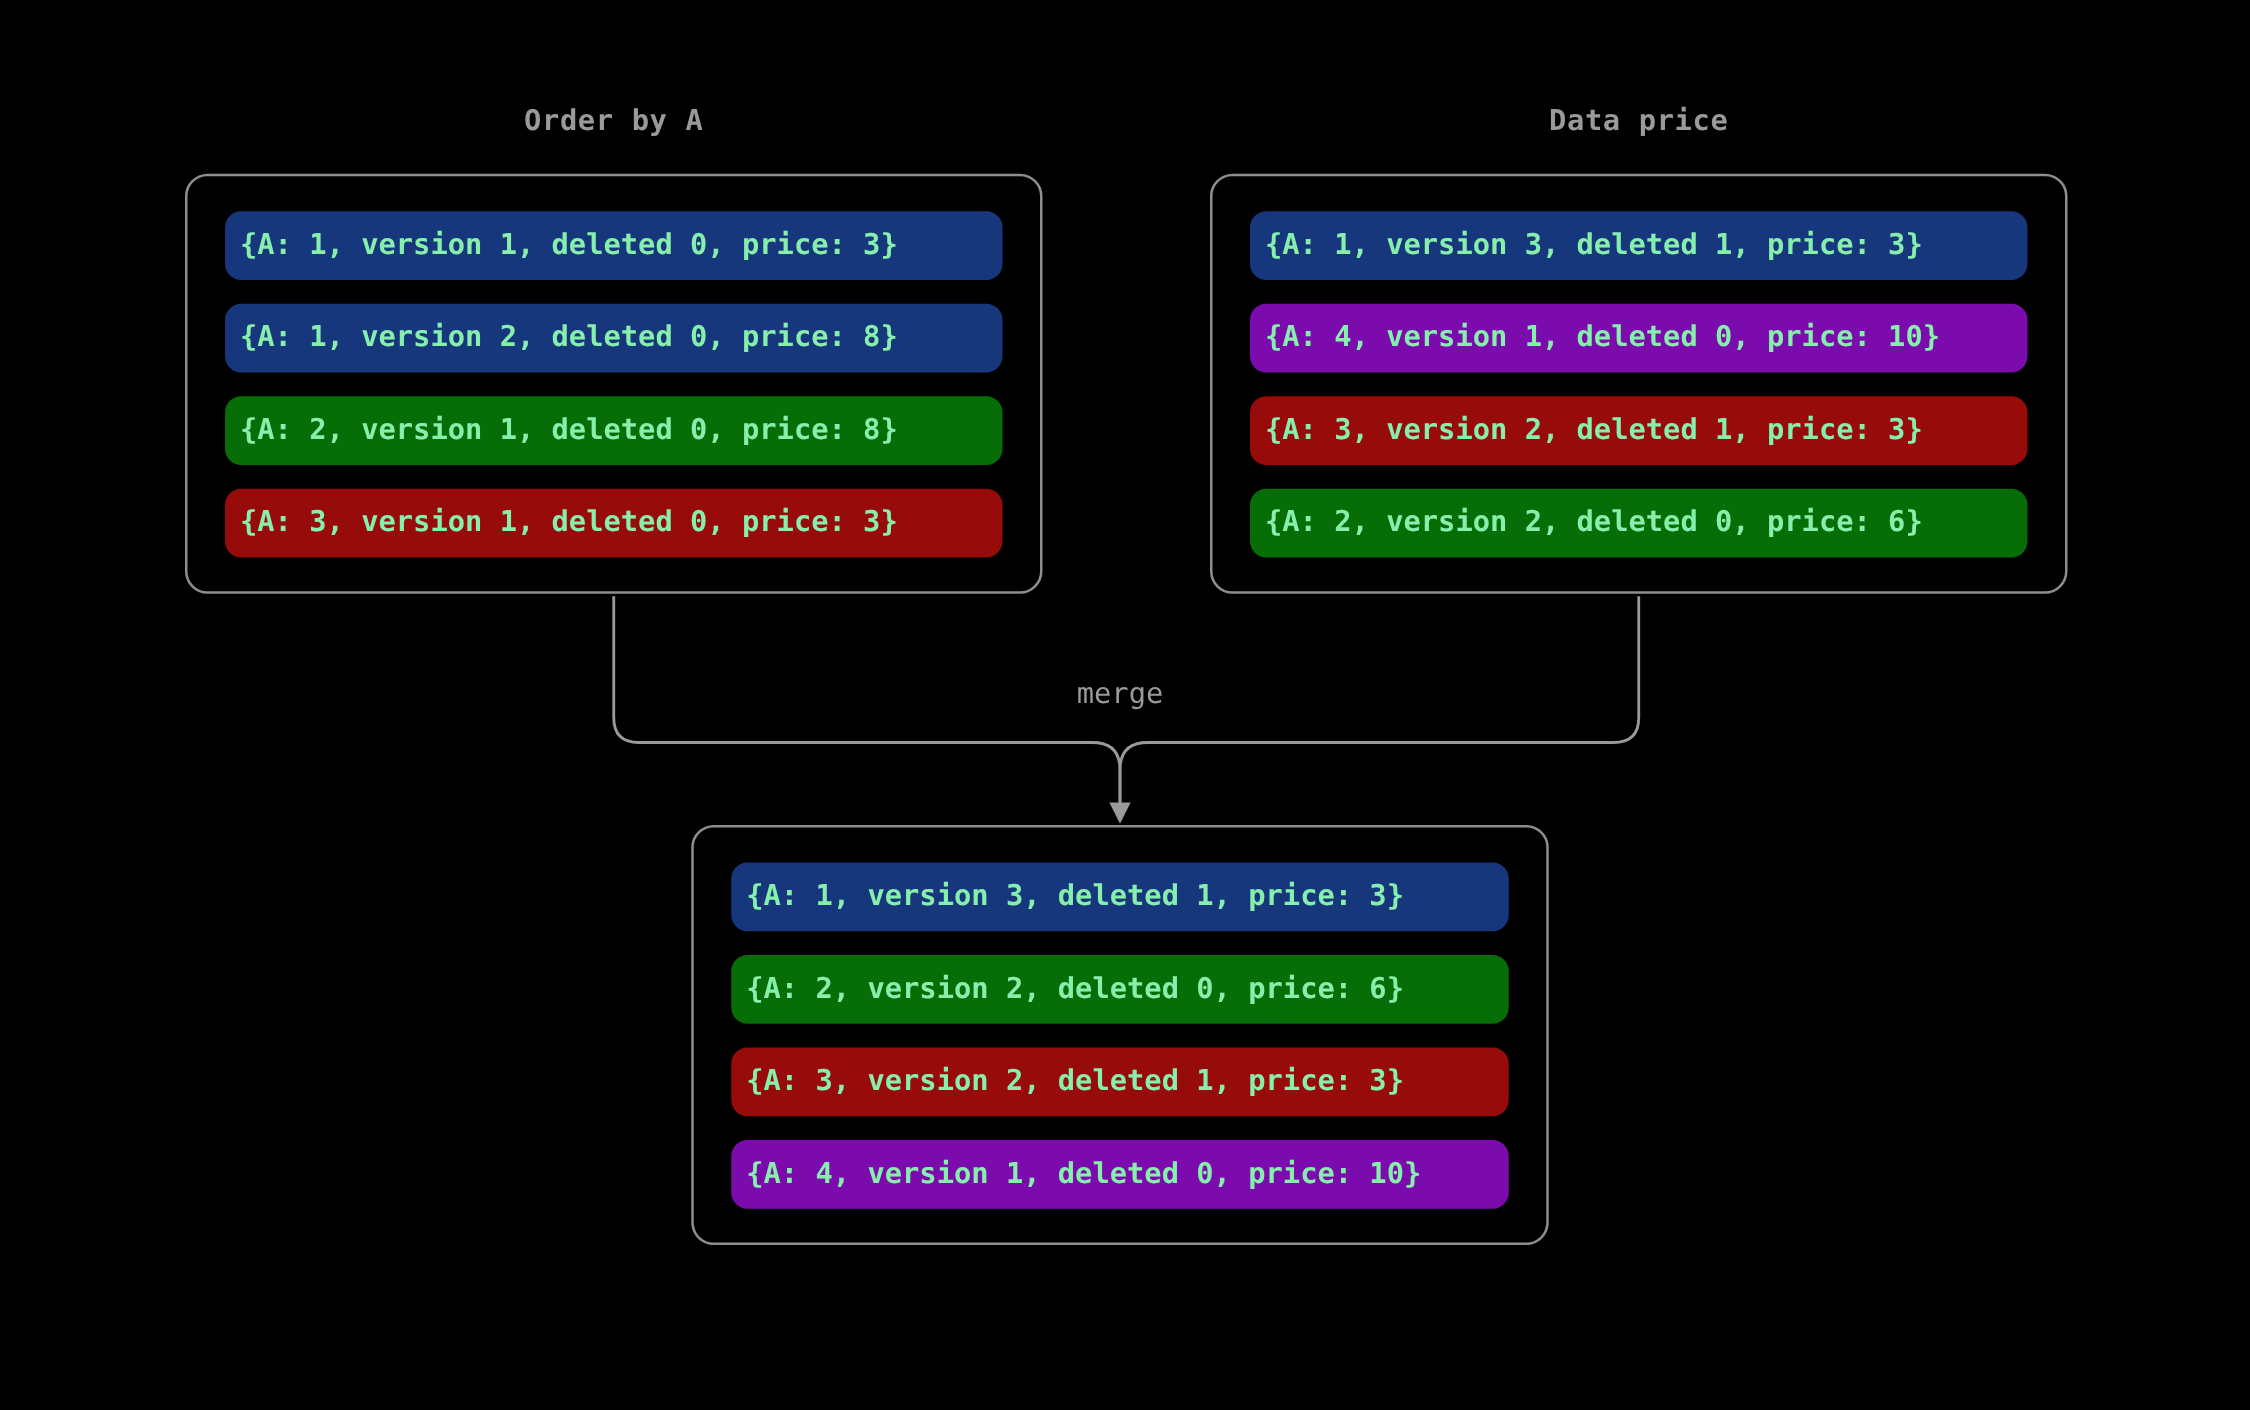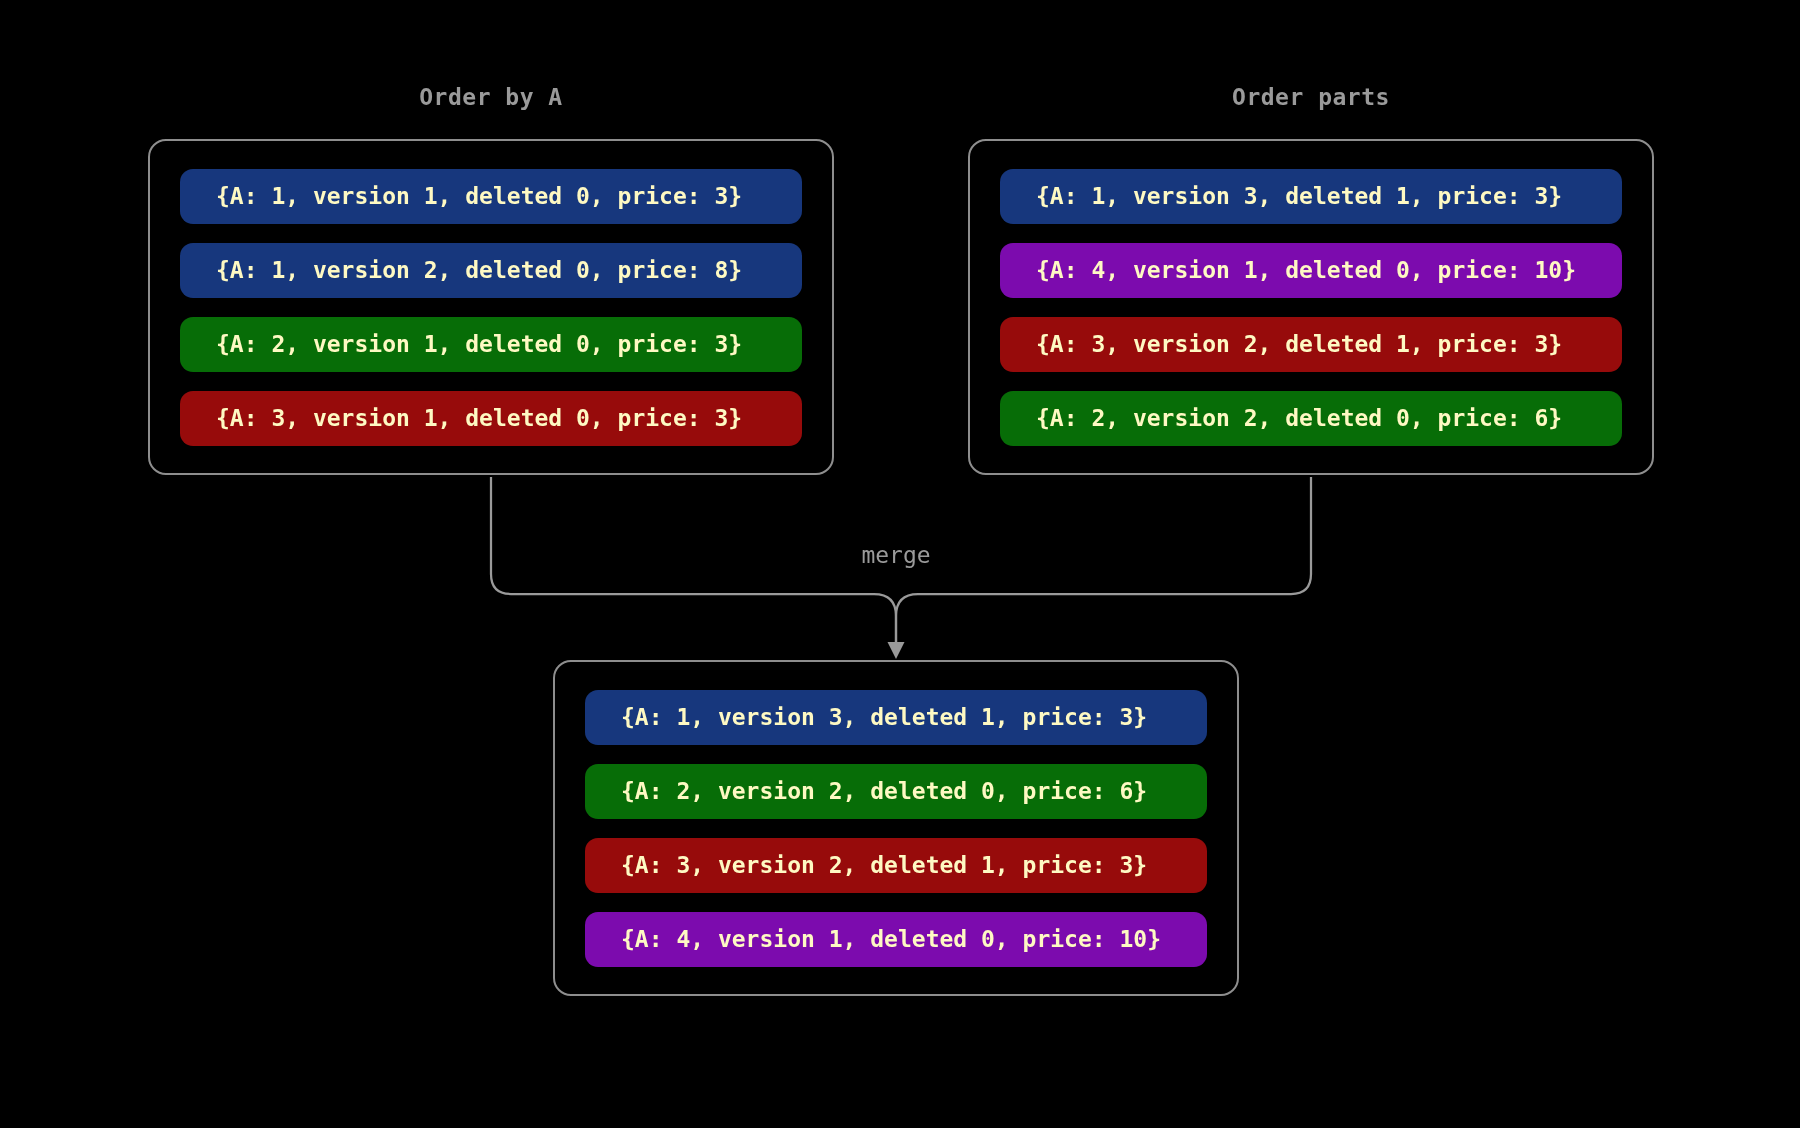--- a/index.html
+++ b/index.html
@@ -44,22 +44,22 @@
     background: #000000;
   }
   #box-left  { left: 148px; top: 139px; }
   #box-right { left: 968px; top: 139px; }
   #box-merged { left: 553px; top: 660px; }
   .data-row {
     height: 55px;
     border-radius: 13px;
     display: flex;
     align-items: center;
-    padding-left: 36px;
-    color: #fef9c3;
+    padding-left: 12px;
+    color: #86efac;
     font-size: 23px;
     font-weight: bold;
     white-space: pre;
   }
   .merge-label {
     position: absolute;
     left: 553px;
     top: 542px;
     width: 686px;
     text-align: center;
@@ -76,26 +76,26 @@
     pointer-events: none;
   }
 </style>
 </head>
 <body>
 
 <div class="canvas">
 
   <div class="box-title" style="left:148px">Order by A</div>
 
-  <div class="box-title" style="left:968px">Order parts</div>
+  <div class="box-title" style="left:968px">Data price</div>
 
   <div class="node-box" id="box-left">
     <div class="data-row" style="background-color: rgb(23, 55, 125);">{A: 1, version 1, deleted 0, price: 3}</div>
     <div class="data-row" style="background-color: rgb(23, 55, 125);">{A: 1, version 2, deleted 0, price: 8}</div>
-    <div class="data-row" style="background-color: rgb(7, 109, 7);">{A: 2, version 1, deleted 0, price: 3}</div>
+    <div class="data-row" style="background-color: rgb(7, 109, 7);">{A: 2, version 1, deleted 0, price: 8}</div>
     <div class="data-row" style="background-color: rgb(151, 11, 11);">{A: 3, version 1, deleted 0, price: 3}</div>
   </div>
 
   <div class="node-box" id="box-right">
     <div class="data-row" style="background-color: rgb(23, 55, 125);">{A: 1, version 3, deleted 1, price: 3}</div>
     <div class="data-row" style="background-color: rgb(124, 11, 174);">{A: 4, version 1, deleted 0, price: 10}</div>
     <div class="data-row" style="background-color: rgb(151, 11, 11);">{A: 3, version 2, deleted 1, price: 3}</div>
     <div class="data-row" style="background-color: rgb(7, 109, 7);">{A: 2, version 2, deleted 0, price: 6}</div>
   </div>
 

